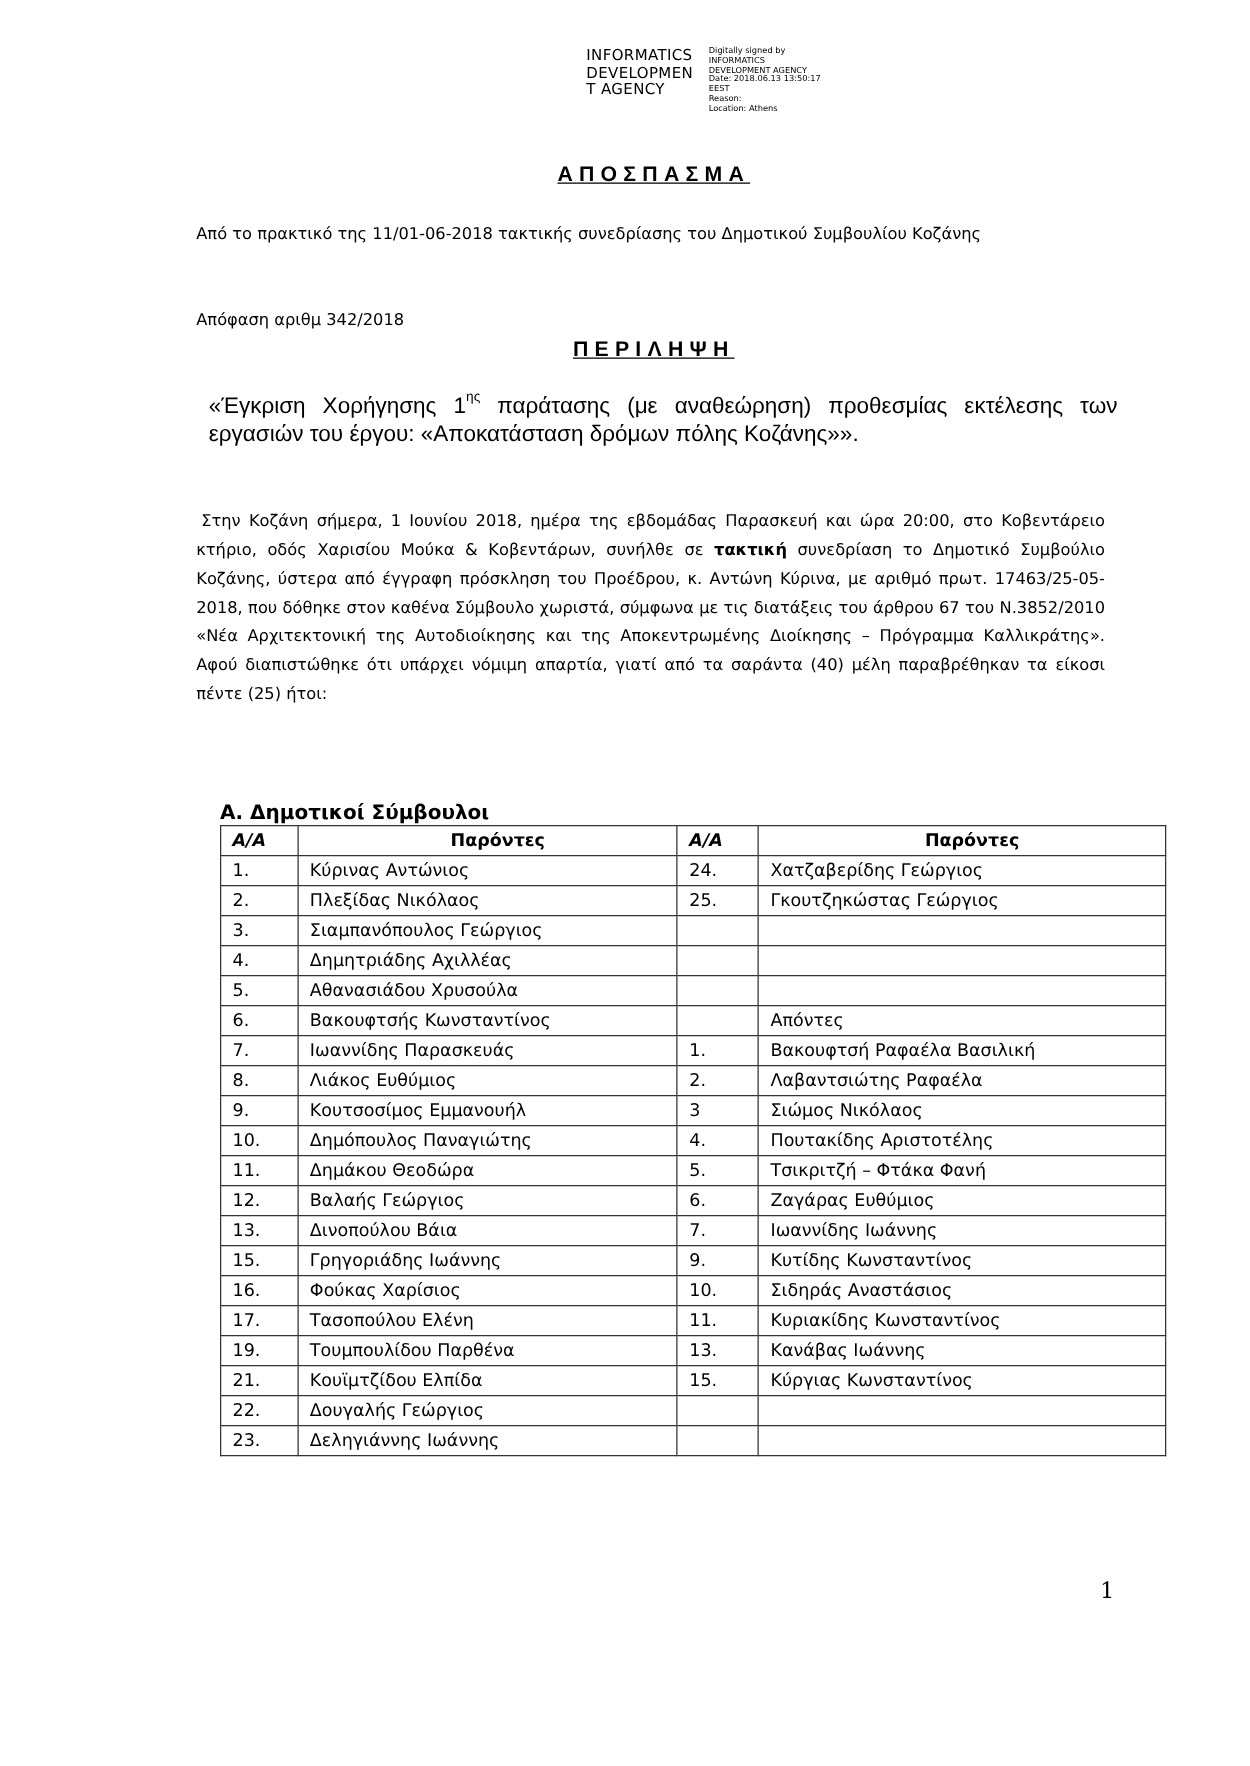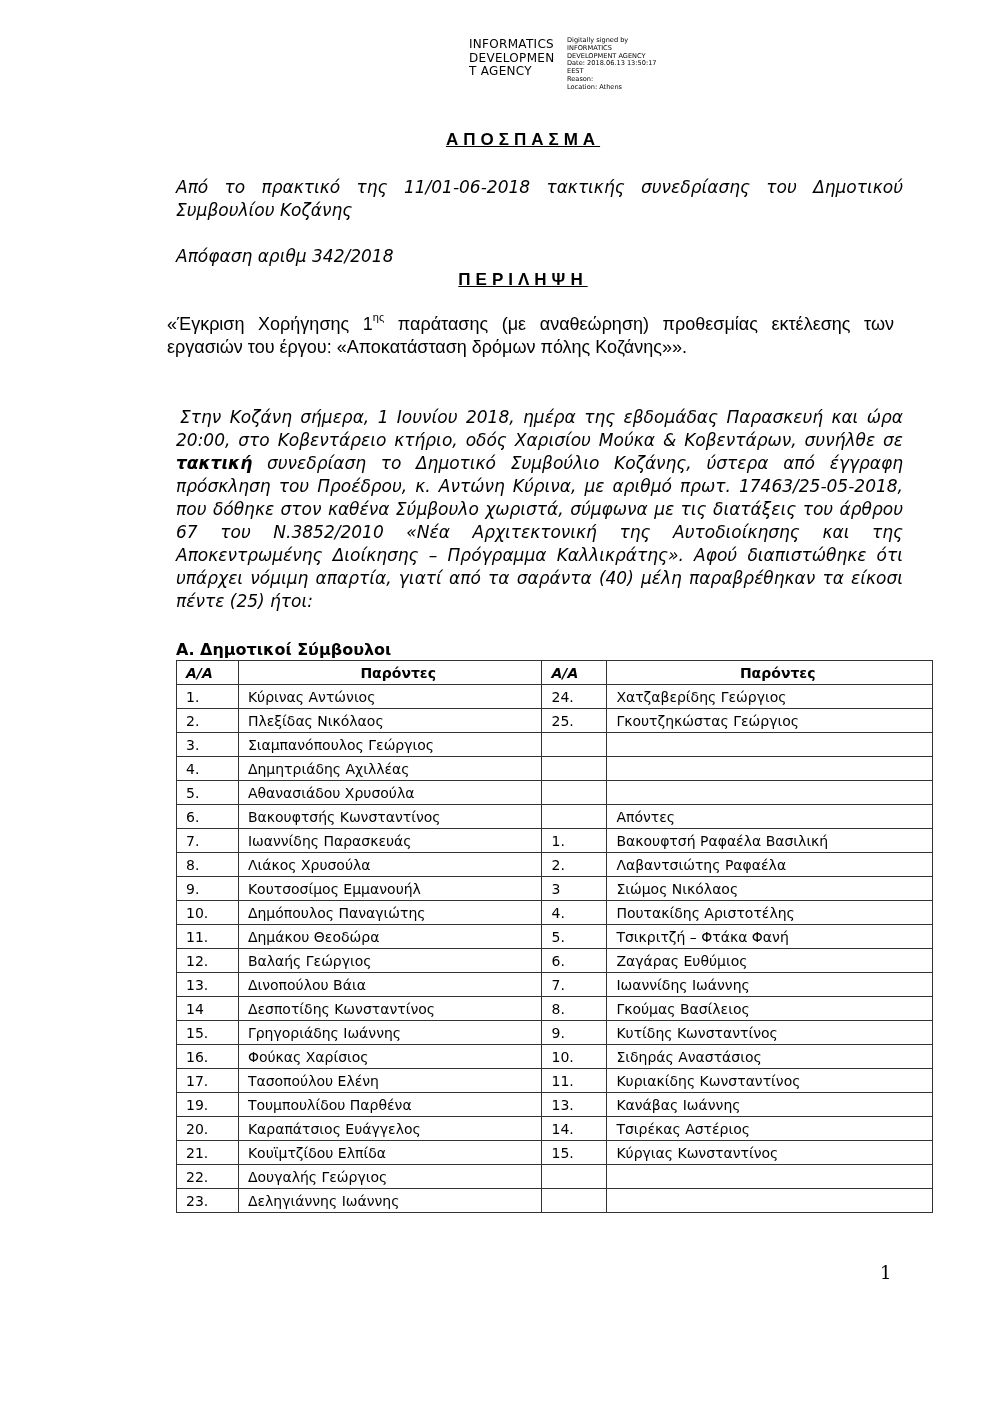--- a/index.html
+++ b/index.html
@@ -3,21 +3,21 @@
   <meta charset="utf-8">
   <style>
     html, body { margin: 0; padding: 0; background: #ffffff; }
     body { width: 1000px; height: 1413px; position: relative; overflow: hidden; color: #000; }
     .abs { position: absolute; }
     .sig-name { left: 469px; top: 38px; font-family: "DejaVu Sans", sans-serif; font-size: 12px; line-height: 13.5px; letter-spacing: 0.3px; width: 95px; }
     .sig-details { left: 567px; top: 37px; font-family: "DejaVu Sans", sans-serif; font-size: 6.6px; line-height: 7.8px; width: 110px; }
     .sig-details div { white-space: nowrap; }
     .title { left: 0; width: 1046px; top: 130px; text-align: center; font-family: "Liberation Sans", sans-serif; font-size: 17px; font-weight: bold; text-decoration: underline; letter-spacing: 5px; }
     .title2 { left: 0; width: 1046px; top: 270px; text-align: center; font-family: "Liberation Sans", sans-serif; font-size: 17px; font-weight: bold; text-decoration: underline; letter-spacing: 5px; }
-    .para { left: 176px; width: 727px; font-family: "DejaVu Sans", sans-serif; font-size: 17px; line-height: 23px; text-align: justify; font-style: italic; }
+    .para { left: 157px; width: 727px; font-family: "DejaVu Sans", sans-serif; font-size: 13px; line-height: 23px; text-align: justify; }
     .para-sans { left: 167px; width: 727px; font-family: "Liberation Sans", sans-serif; font-size: 18px; line-height: 23px; text-align: justify; }
     .p1 { top: 176px; }
     .p2 { top: 245px; }
     .p3 { top: 313px; }
     .p4 { top: 406px; }
     .p4 .indent { padding-left: 4px; }
     sup { font-size: 11px; line-height: 0; vertical-align: 9px; }
     .section-heading { left: 176px; top: 640px; font-family: "DejaVu Sans", sans-serif; font-size: 16px; font-weight: bold; }
     table.council { position: absolute; left: 176px; top: 660px; width: 757px; border-collapse: collapse; font-family: "DejaVu Sans", sans-serif; font-size: 14px; }
     table.council td, table.council th { border: 1px solid #333; height: 23px; padding: 0 0 0 9px; text-align: left; vertical-align: bottom; line-height: 22px; font-weight: normal; white-space: nowrap; }
@@ -112,21 +112,21 @@
         <td class="bold">Απόντες</td>
       </tr>
       <tr>
         <td>7.</td>
         <td>Ιωαννίδης Παρασκευάς</td>
         <td>1.</td>
         <td>Βακουφτσή Ραφαέλα Βασιλική</td>
       </tr>
       <tr>
         <td>8.</td>
-        <td>Λιάκος Χρυσούλα</td>
+        <td>Λιάκος Ευθύμιος</td>
         <td>2.</td>
         <td>Λαβαντσιώτης Ραφαέλα</td>
       </tr>
       <tr>
         <td>9.</td>
         <td>Κουτσοσίμος Εμμανουήλ</td>
         <td>3</td>
         <td>Σιώμος Νικόλαος</td>
       </tr>
       <tr>
@@ -147,26 +147,20 @@
         <td>6.</td>
         <td>Ζαγάρας Ευθύμιος</td>
       </tr>
       <tr>
         <td>13.</td>
         <td>Δινοπούλου Βάια</td>
         <td>7.</td>
         <td>Ιωαννίδης Ιωάννης</td>
       </tr>
       <tr>
-        <td>14</td>
-        <td>Δεσποτίδης Κωνσταντίνος</td>
-        <td>8.</td>
-        <td>Γκούμας Βασίλειος</td>
-      </tr>
-      <tr>
         <td>15.</td>
         <td>Γρηγοριάδης Ιωάννης</td>
         <td>9.</td>
         <td>Κυτίδης Κωνσταντίνος</td>
       </tr>
       <tr>
         <td>16.</td>
         <td>Φούκας Χαρίσιος</td>
         <td>10.</td>
         <td>Σιδηράς Αναστάσιος</td>
@@ -177,26 +171,20 @@
         <td>11.</td>
         <td>Κυριακίδης Κωνσταντίνος</td>
       </tr>
       <tr>
         <td>19.</td>
         <td>Τουμπουλίδου Παρθένα</td>
         <td>13.</td>
         <td>Κανάβας Ιωάννης</td>
       </tr>
       <tr>
-        <td>20.</td>
-        <td>Καραπάτσιος Ευάγγελος</td>
-        <td>14.</td>
-        <td>Τσιρέκας Αστέριος</td>
-      </tr>
-      <tr>
         <td>21.</td>
         <td>Κουϊμτζίδου Ελπίδα</td>
         <td>15.</td>
         <td>Κύργιας Κωνσταντίνος</td>
       </tr>
       <tr>
         <td>22.</td>
         <td>Δουγαλής Γεώργιος</td>
         <td></td>
         <td></td>

